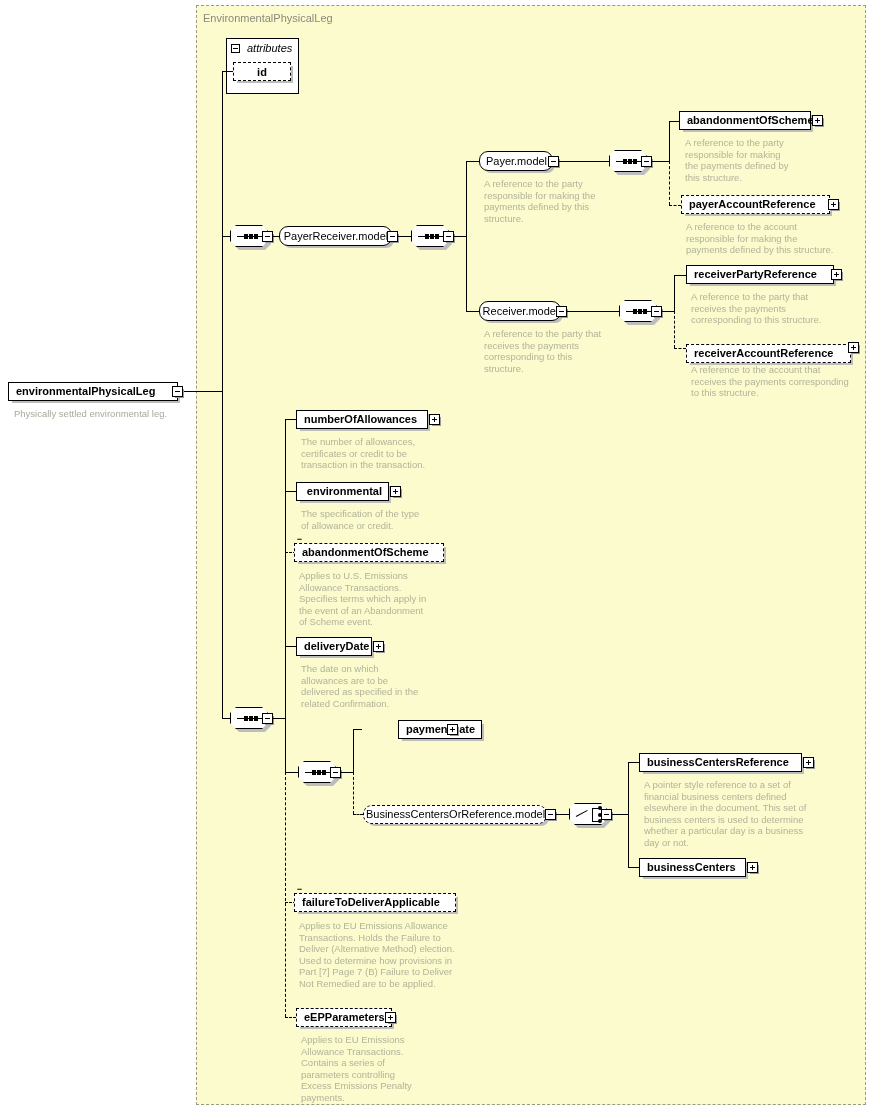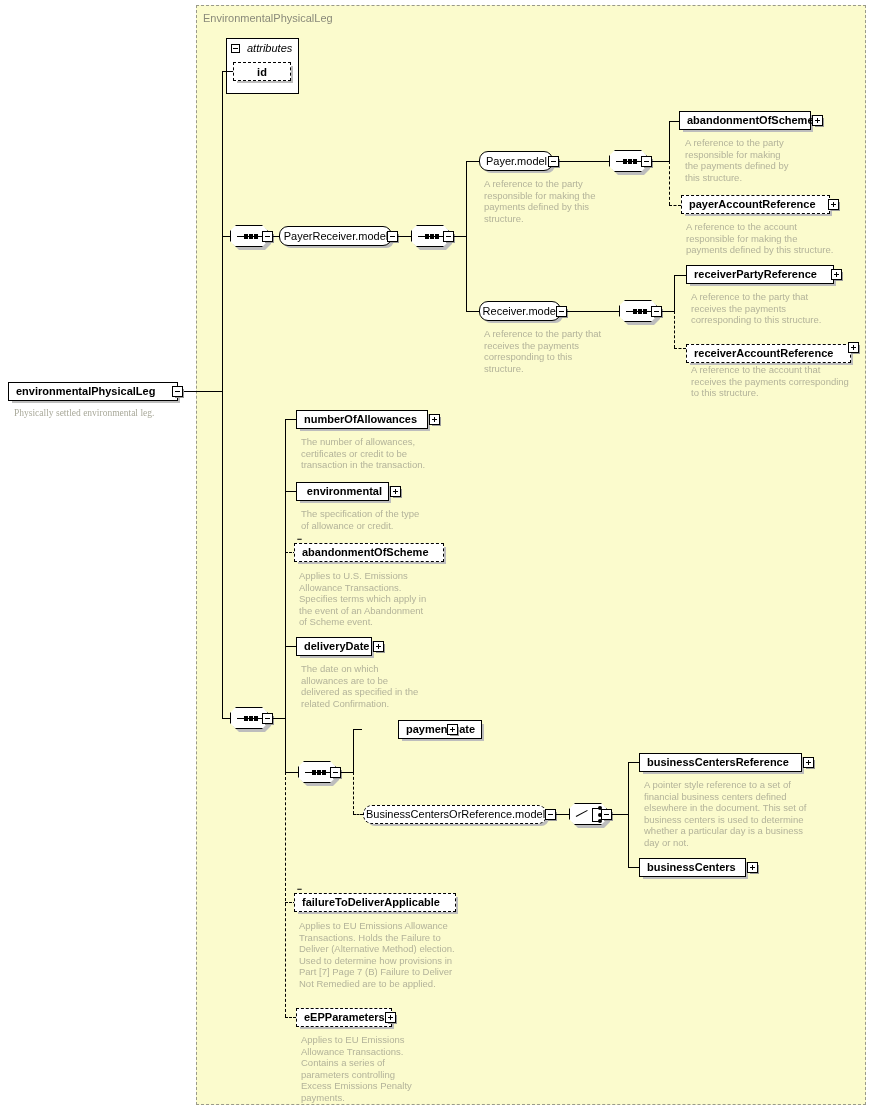--- a/index.html
+++ b/index.html
@@ -92,21 +92,21 @@
   .typemark span{display:block;margin-top:-3px;font-size:9px;}
 
   
   .doc{
     position:absolute;
     font-size:9.5px;
     line-height:11.5px;
     color:#b3b39a;
     font-family:"Liberation Sans",sans-serif;
   }
-  .doc.root{color:#a9a99a;font-family:Liberation Serif, serif;}
+  .doc.root{color:#a9a99a;}
 
   
   .comp{
     position:absolute;
     width:38px;height:22px;
     background:#fff;
     border:1px solid #000;
     box-sizing:border-box;
     
     clip-path:polygon(6px 0,32px 0,38px 6px,38px 16px,32px 22px,6px 22px,0 16px,0 6px);

